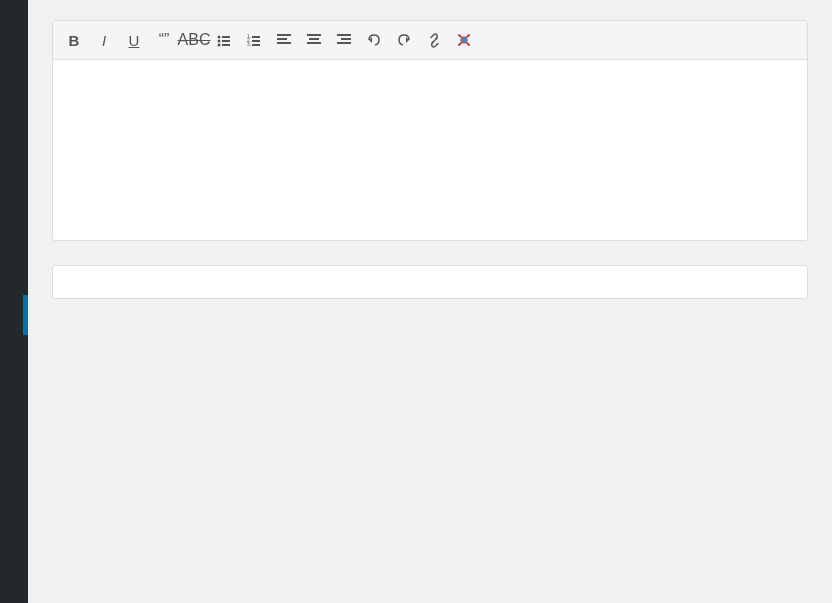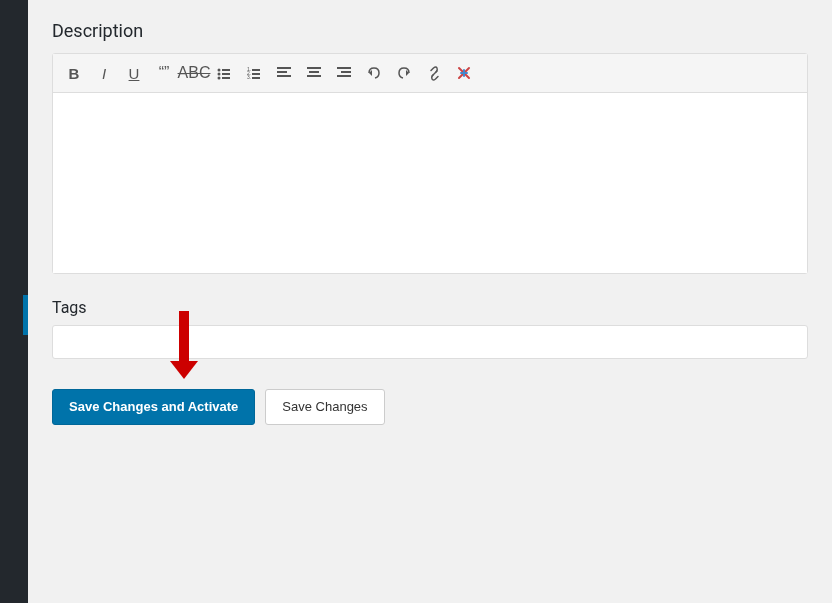--- a/index.html
+++ b/index.html
@@ -172,21 +172,20 @@
   </style>
 </head>
 <body>
 
 <div class="sidebar">
   <div class="sidebar-accent"></div>
 </div>
 
 <div class="main-content">
 
-  <h2 class="section-title">Description</h2>
 
   <div class="editor-wrapper">
     <div class="editor-toolbar">
 
       <button class="toolbar-btn bold">
         <span>B</span>
       </button>
 
       <button class="toolbar-btn italic">
         <span>I</span>
@@ -279,29 +278,17 @@
           <line x1="4" y1="7" x2="10" y2="7" stroke="#4488cc" stroke-width="2" stroke-linecap="round"></line>
           <line x1="7" y1="4" x2="7" y2="10" stroke="#4488cc" stroke-width="2" stroke-linecap="round"></line>
         </svg>
       </button>
 
     </div>
     <div class="editor-body" contenteditable="true" style=""></div>
   </div>
 
   <div class="tags-section">
-    <h3 class="tags-title">Tags</h3>
     <div class="tags-input-wrapper"></div>
   </div>
 
-  <div class="buttons-row">
-
-    <div class="arrow-indicator">
-      <div class="arrow-shaft"></div>
-      <div class="arrow-head"></div>
-    </div>
-
-    <button class="btn-primary">Save Changes and Activate</button>
-
-    <button class="btn-secondary">Save Changes</button>
-  </div>
 
 </div>
 
 </body></html>

